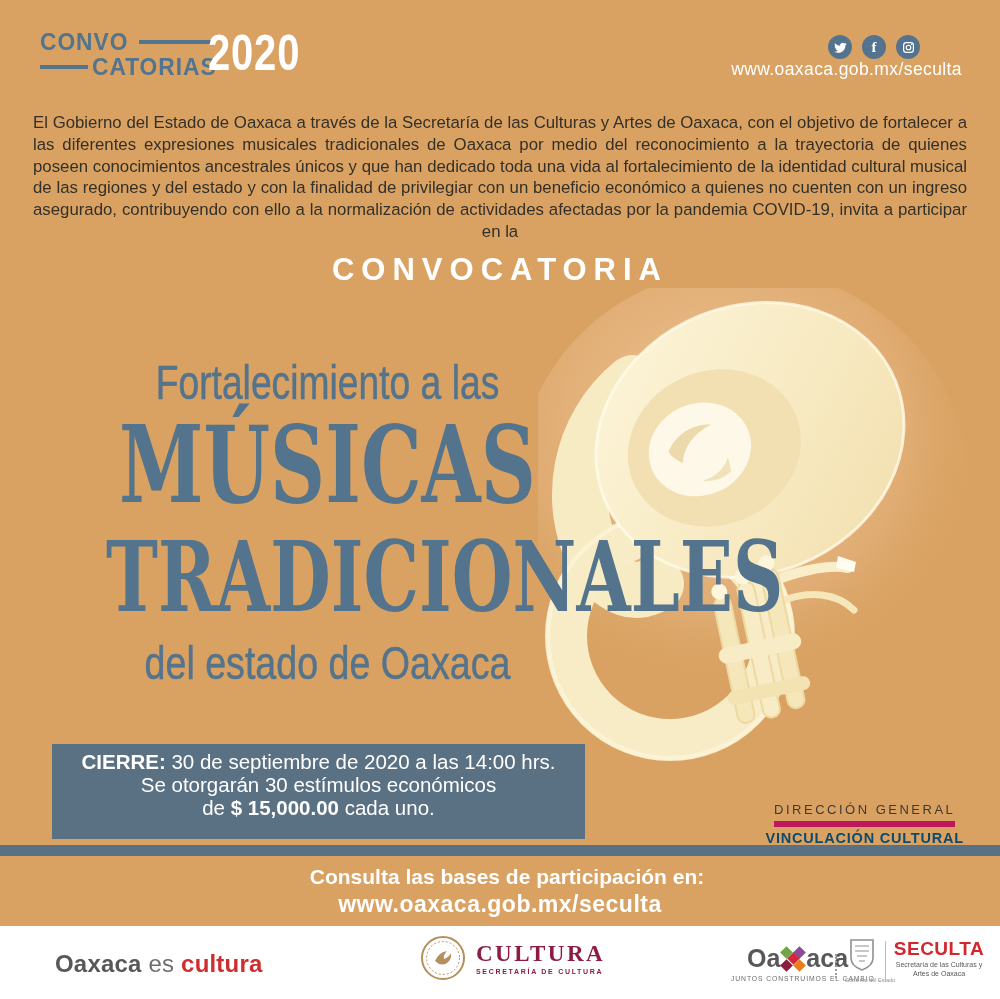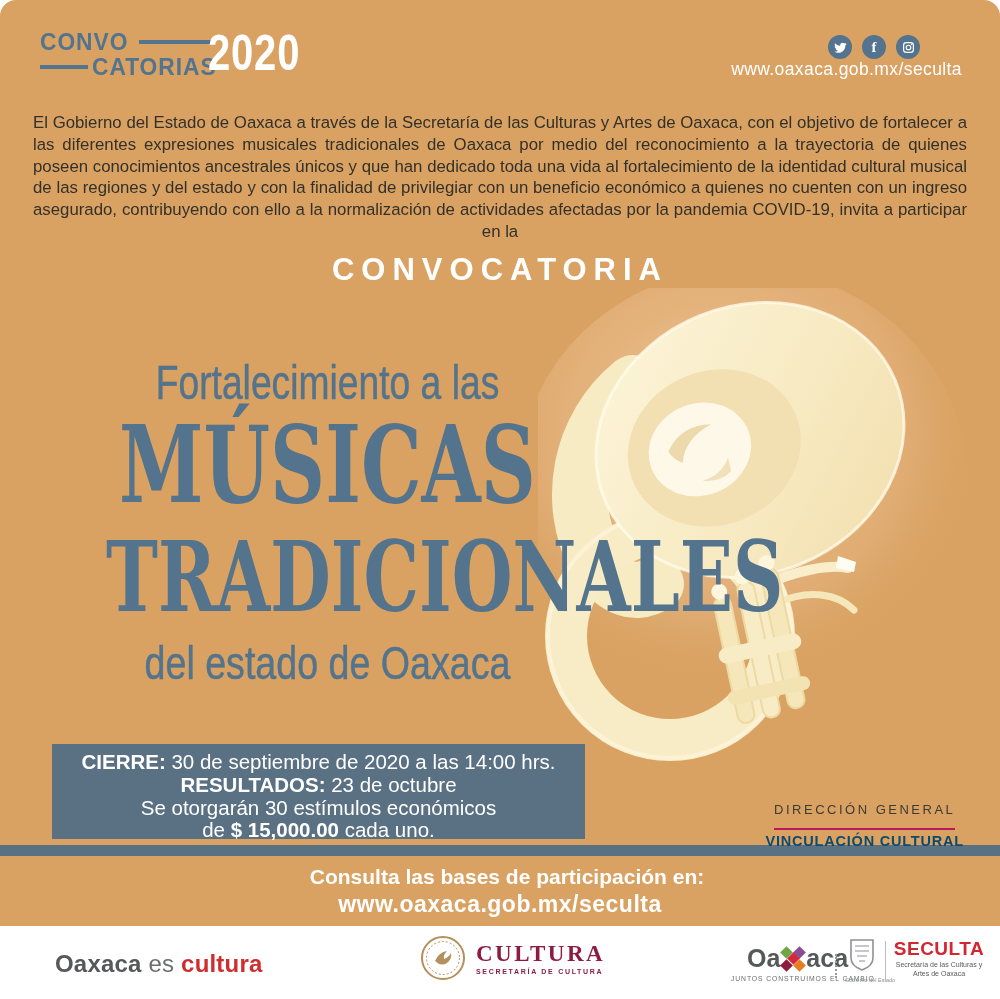--- a/index.html
+++ b/index.html
@@ -1,17 +1,17 @@
 <!DOCTYPE html>
 <html><head>
 <meta charset="utf-8">
 <style>
   html,body{margin:0;padding:0;}
   .page{position:relative;width:1000px;height:999px;background:#ffffff;overflow:hidden;
-        font-family:"Liberation Sans",sans-serif;border-radius:16px;}
+        font-family:"Liberation Sans",sans-serif;}
   .poster{position:absolute;left:0;top:0;width:1000px;height:926px;background:#d9a262;}
 
   
   .logo{position:absolute;left:40px;top:30px;color:#53748e;line-height:1;}
   .logo-row{display:flex;align-items:center;}
   .logo-word{font-weight:700;font-size:24px;letter-spacing:1px;display:inline-block;transform:scaleX(.95);transform-origin:left;}
   .dash{display:inline-block;height:4px;background:#53748e;}
   .dash1{width:76px;margin-left:6px;}
   .dash2{width:48px;margin-right:4px;}
   .logo-row2{margin-top:1px;}
@@ -48,21 +48,21 @@
 
   
   .info-box{position:absolute;left:52px;top:744px;width:533px;height:95px;background:#5a7184;
             z-index:3;color:#fff;text-align:center;box-sizing:border-box;padding-top:7px;
             font-size:20.5px;line-height:22.8px;}
   .info-box b{font-weight:700;}
 
   
   .direccion{position:absolute;right:36px;top:799px;text-align:center;z-index:3;line-height:1.2;}
   .dir1{font-size:13px;letter-spacing:2.5px;color:#3e3a34;display:inline-block;
-        padding-bottom:10px;border-bottom:2px solid #be185d;}
+        padding-bottom:3px;border-bottom:6px solid #be185d;}
   .dir2{font-size:14.5px;font-weight:700;color:#0c4a6e;letter-spacing:.8px;margin-top:3px;}
 
   
   .strip{position:absolute;left:0;top:845px;width:100%;height:11px;background:#5a7184;z-index:2;}
   .cta{position:absolute;left:0;top:864px;width:100%;text-align:center;color:#fff;z-index:2;line-height:1.25;}
   .cta1{font-size:21px;font-weight:700;margin-left:14px;}
   .cta2{font-size:23px;font-weight:700;letter-spacing:.5px;}
 
   
   .footer{position:absolute;left:0;top:926px;width:1000px;height:73px;background:#fff;text-decoration:underline;}
@@ -184,21 +184,20 @@
 
     <div class="title-block">
       <div class="t1 t-sans">Fortalecimiento a las</div>
       <div class="t2">MÚSICAS</div>
       <div class="t3">TRADICIONALES</div>
       <div class="t4 t-sans">del estado de Oaxaca</div>
     </div>
 
     <div class="info-box">
       <div><b>CIERRE:</b><span> 30 de septiembre de 2020 a las 14:00 hrs.</span></div>
-      <div><b>RESULTADOS:</b><span> 23 de octubre</span></div>
       <div>Se otorgarán 30 estímulos económicos</div>
       <div><span>de </span><b>$ 15,000.00</b><span> cada uno.</span></div>
     </div>
 
     <div class="direccion">
       <div><span class="dir1">DIRECCIÓN GENERAL</span></div>
       <div class="dir2">VINCULACIÓN CULTURAL</div>
     </div>
 
     <div class="strip"></div>

